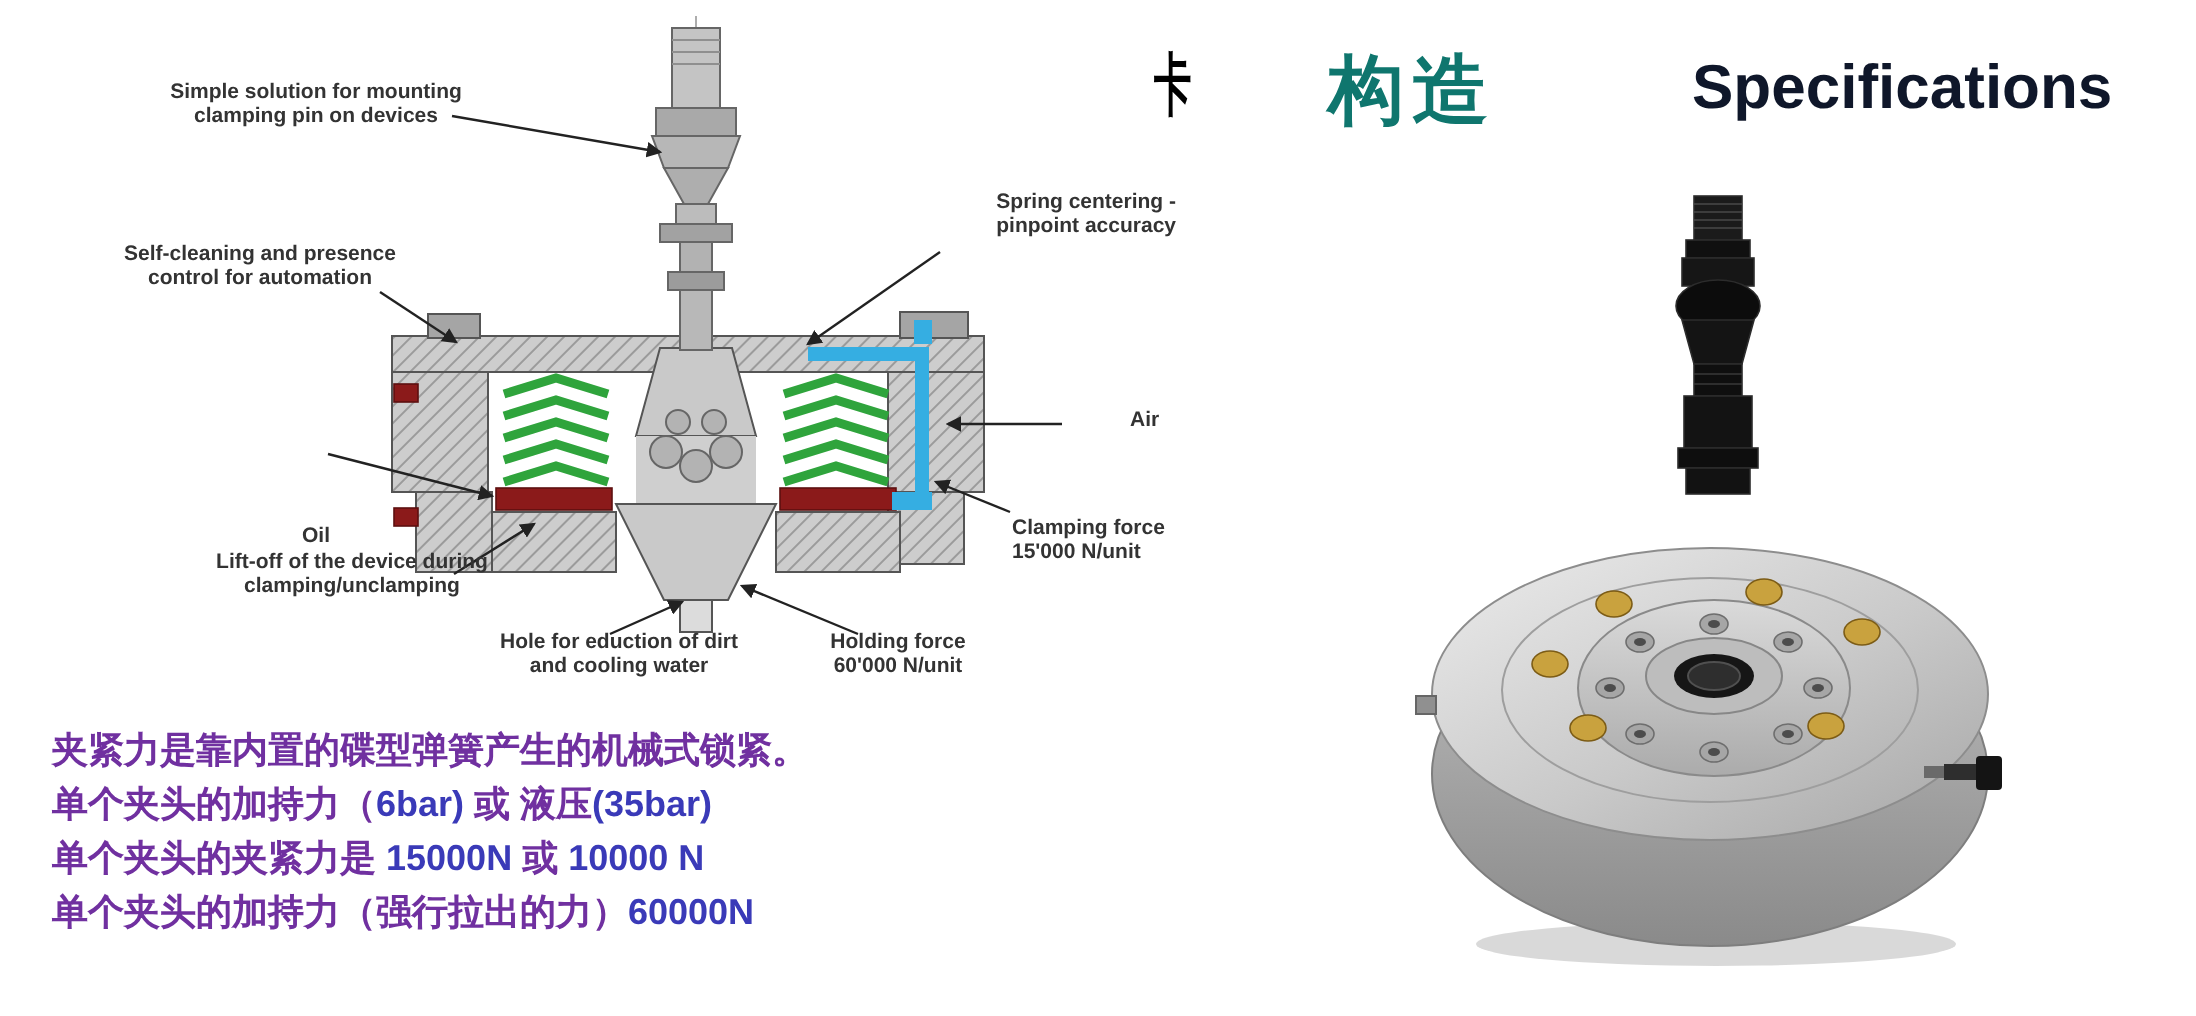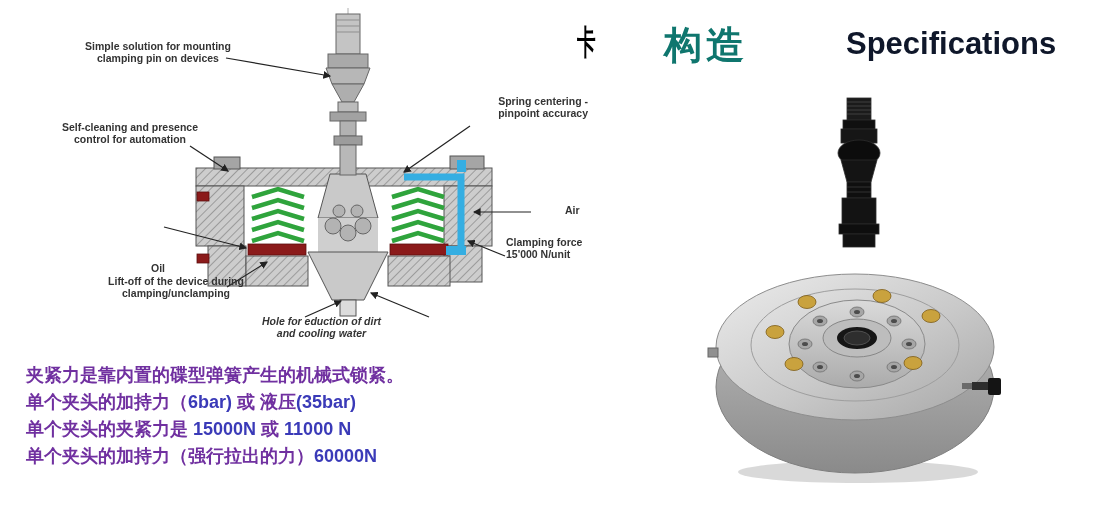--- a/index.html
+++ b/index.html
@@ -123,26 +123,28 @@
   </svg>
 
   <div class="callout tc" style="left:55px;top:121px;width:150px;">Self-cleaning and presence
 control for automation</div>
   <div class="callout tc" style="left:78px;top:40px;width:160px;">Simple solution for mounting
 clamping pin on devices</div>
   <div class="callout" style="left:468px;top:95px;width:120px;text-align:right;">Spring centering -
 pinpoint accuracy</div>
   <div class="callout" style="left:151px;top:218px;width:40px;margin-top:44px;">Oil</div>
   <div class="callout" style="left:565px;top:204px;width:40px;">Air</div>
-  <div class="callout" style="left:506px;top:236px;width:110px;">Clamping force
+  <div class="callout" style="left:506px;top:258px;width:110px;">Clamping force
 15'000 N/unit</div>
   <div class="callout tc" style="left:96px;top:275px;width:160px;">Lift-off of the device during
 clamping/unclamping</div>
-  <div class="callout tc" style="left:244px;top:315px;width:155px;font-style:italic;">Hole for eduction of dirt
+  <div class="callout tc" style="left:232px;top:315px;width:155px;">Hole for eduction of dirt
 and cooling water</div>
+  <div class="callout tc" style="left:394px;top:315px;width:110px;">Holding force
+60'000 N/unit</div>
 
   <div class="title-glyph">卡</div>
   <div class="title-cjk">构造</div>
   <div class="title-en">Specifications</div>
 
   <svg class="abs" style="left:822px;top:96px" width="74" height="158" viewBox="0 0 74 158">
     <g stroke="#2c2c2c" stroke-width="0.8">
       <rect x="25" y="2" width="24" height="22" fill="#1b1b1b"></rect>
       <line x1="25" y1="6" x2="49" y2="6" stroke="#4a4a4a"></line>
       <line x1="25" y1="10" x2="49" y2="10" stroke="#4a4a4a"></line>
@@ -228,17 +230,17 @@
       <rect x="262" y="131" width="10" height="6" fill="#6a6a6a"></rect>
       <rect x="272" y="130" width="16" height="8" fill="#2e2e2e"></rect>
       <rect x="288" y="126" width="13" height="17" rx="2" fill="#141414"></rect>
     </g>
     <rect x="8" y="96" width="10" height="9" fill="#909090" stroke="#666"></rect>
   </svg>
 
   <div class="notes">
     <div class="note-line"><span>夹紧力是靠内置的碟型弹簧产生的机械式锁紧。</span></div>
     <div class="note-line"><span>单个夹头的加持力（</span><span class="val">6bar)</span><span> 或 液压</span><span class="val">(35bar)</span></div>
-    <div class="note-line"><span>单个夹头的夹紧力是 </span><span class="val">15000N</span><span> 或 </span><span class="val">11000 N</span></div>
+    <div class="note-line"><span>单个夹头的夹紧力是 </span><span class="val">15000N</span><span> 或 </span><span class="val">10000 N</span></div>
     <div class="note-line"><span>单个夹头的加持力（强行拉出的力）</span><span class="val">60000N</span></div>
   </div>
 
 </div>
 
 </body></html>

